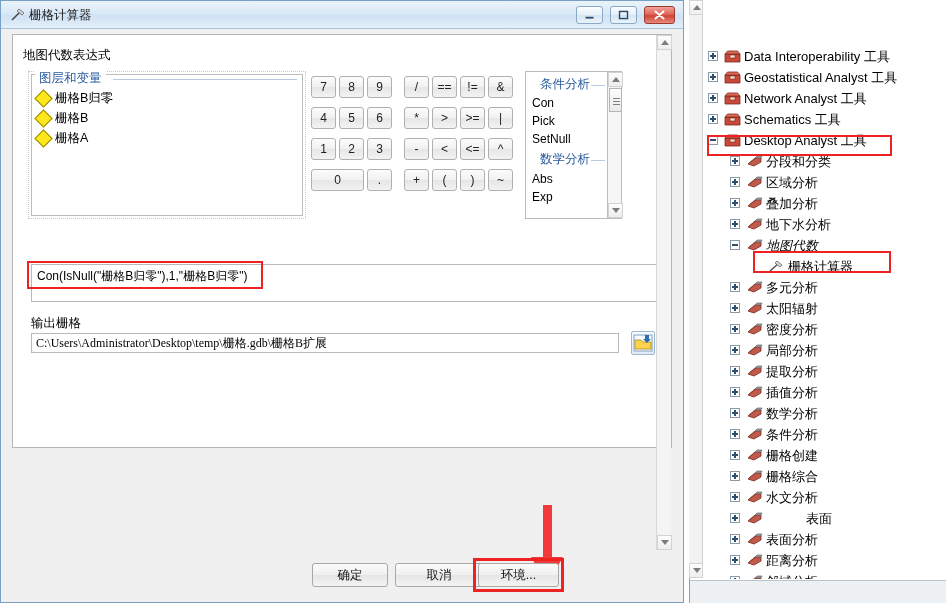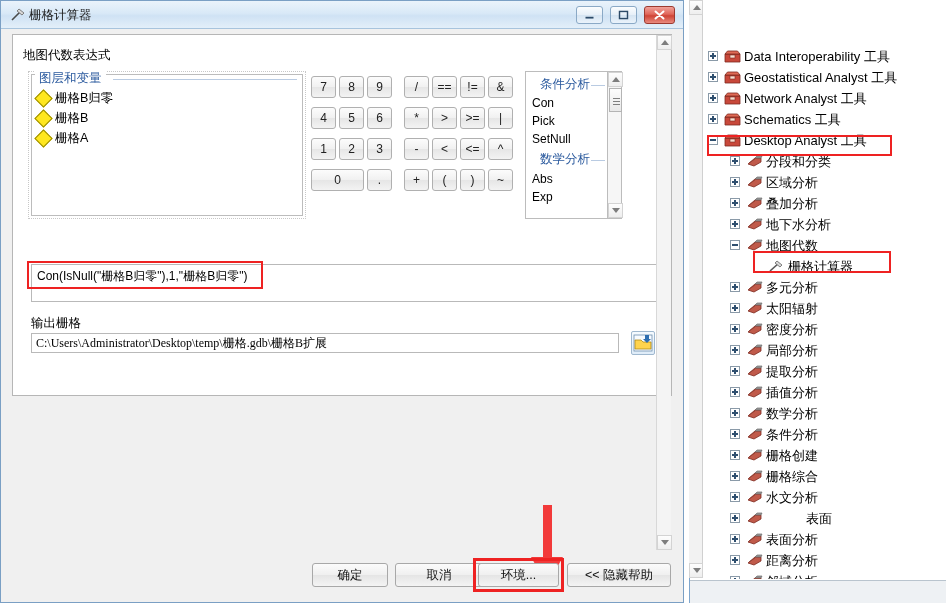--- a/index.html
+++ b/index.html
@@ -43,21 +43,21 @@
   #btn-max{left:609px;}
   #btn-close{
     left:643px;width:31px;
     border:1px solid #9c3a30;
     background:linear-gradient(to bottom,#f0a29a 0%,#e0665a 45%,#cf4436 55%,#e98a7e 100%);
   }
   .wglyph{position:absolute;left:0;top:0;width:100%;height:100%;}
 
   
   #content-pane{
-    position:absolute;left:11px;top:33px;width:660px;height:362px;
+    position:absolute;left:11px;top:33px;width:660px;height:414px;
     background:#ffffff;
     border:1px solid #b6b6b6;
     box-sizing:border-box;
   }
   #pane-scroll{
     position:absolute;right:0px;top:0px;width:15px;height:515px;
     background:#f4f4f4;border-left:1px solid #d8d8d8;
     box-sizing:border-box;
   }
   .sb-arrow{
@@ -384,21 +384,20 @@
           </div>
         <div class="sb-arrow" id="pane-sb-down">
             <span class="sb-tri tri-dn"></span>
           </div>
       </div>
     </div>
 
     <div class="dbtn" id="btn-ok">确定</div>
     <div class="dbtn" id="btn-cancel">取消</div>
     <div class="dbtn" id="btn-env">环境...</div>
-    <div class="dbtn" id="btn-help">&lt;&lt; 隐藏帮助</div>
     <div id="env-hilite"></div>
   </div>
 
   <div id="tb-panel"></div>
 
   <div id="tb-left-scroll">
     <div class="sb-arrow" style="top:0">
         <span class="sb-tri tri-up" style="left:3px"></span>
       </div>
     <div class="sb-arrow" style="bottom:0">
@@ -517,21 +516,21 @@
       </div>
       <div class="tnode" style="top: 189px;">
         <span class="texp" style="left: 26px;">
           <b></b>
         </span>
         <span class="ticon" style="left: 42px;"><svg width="17" height="15" viewBox="0 0 17 15">
             <path d="M2 10 L9 4 L15 4 L15 8 L8 12 Z" fill="#c05a4a" stroke="#7d2a20" stroke-width="0.8"></path>
             <path d="M9 4 L11 2 L16 2 L15 4 Z" fill="#9a9a9a" stroke="#6a6a6a" stroke-width="0.7"></path>
             <path d="M3 9 L9 5" stroke="#8d3b2e" stroke-width="0.8"></path>
           </svg></span>
-        <span class="tlabel" style="left: 62px;">地图代数</span>
+        <span class="tlabel" style="left: 62px; font-style: italic;">地图代数</span>
       </div>
       <div class="tnode" style="top: 210px;">
         <span class="ticon" style="left: 64px;"><svg width="17" height="15" viewBox="0 0 17 15">
             <line x1="2" y1="12" x2="11" y2="4" stroke="#5a5a5a" stroke-width="1.6"></line>
             <path d="M9 2 L14 6 L12 8 L7 4 Z" fill="#d8d8d8" stroke="#666" stroke-width="0.8"></path>
           </svg></span>
         <span class="tlabel" style="left: 84px;">栅格计算器</span>
       </div>
       <div class="tnode" style="top: 231px;">
         <span class="texp" style="left: 26px;">

